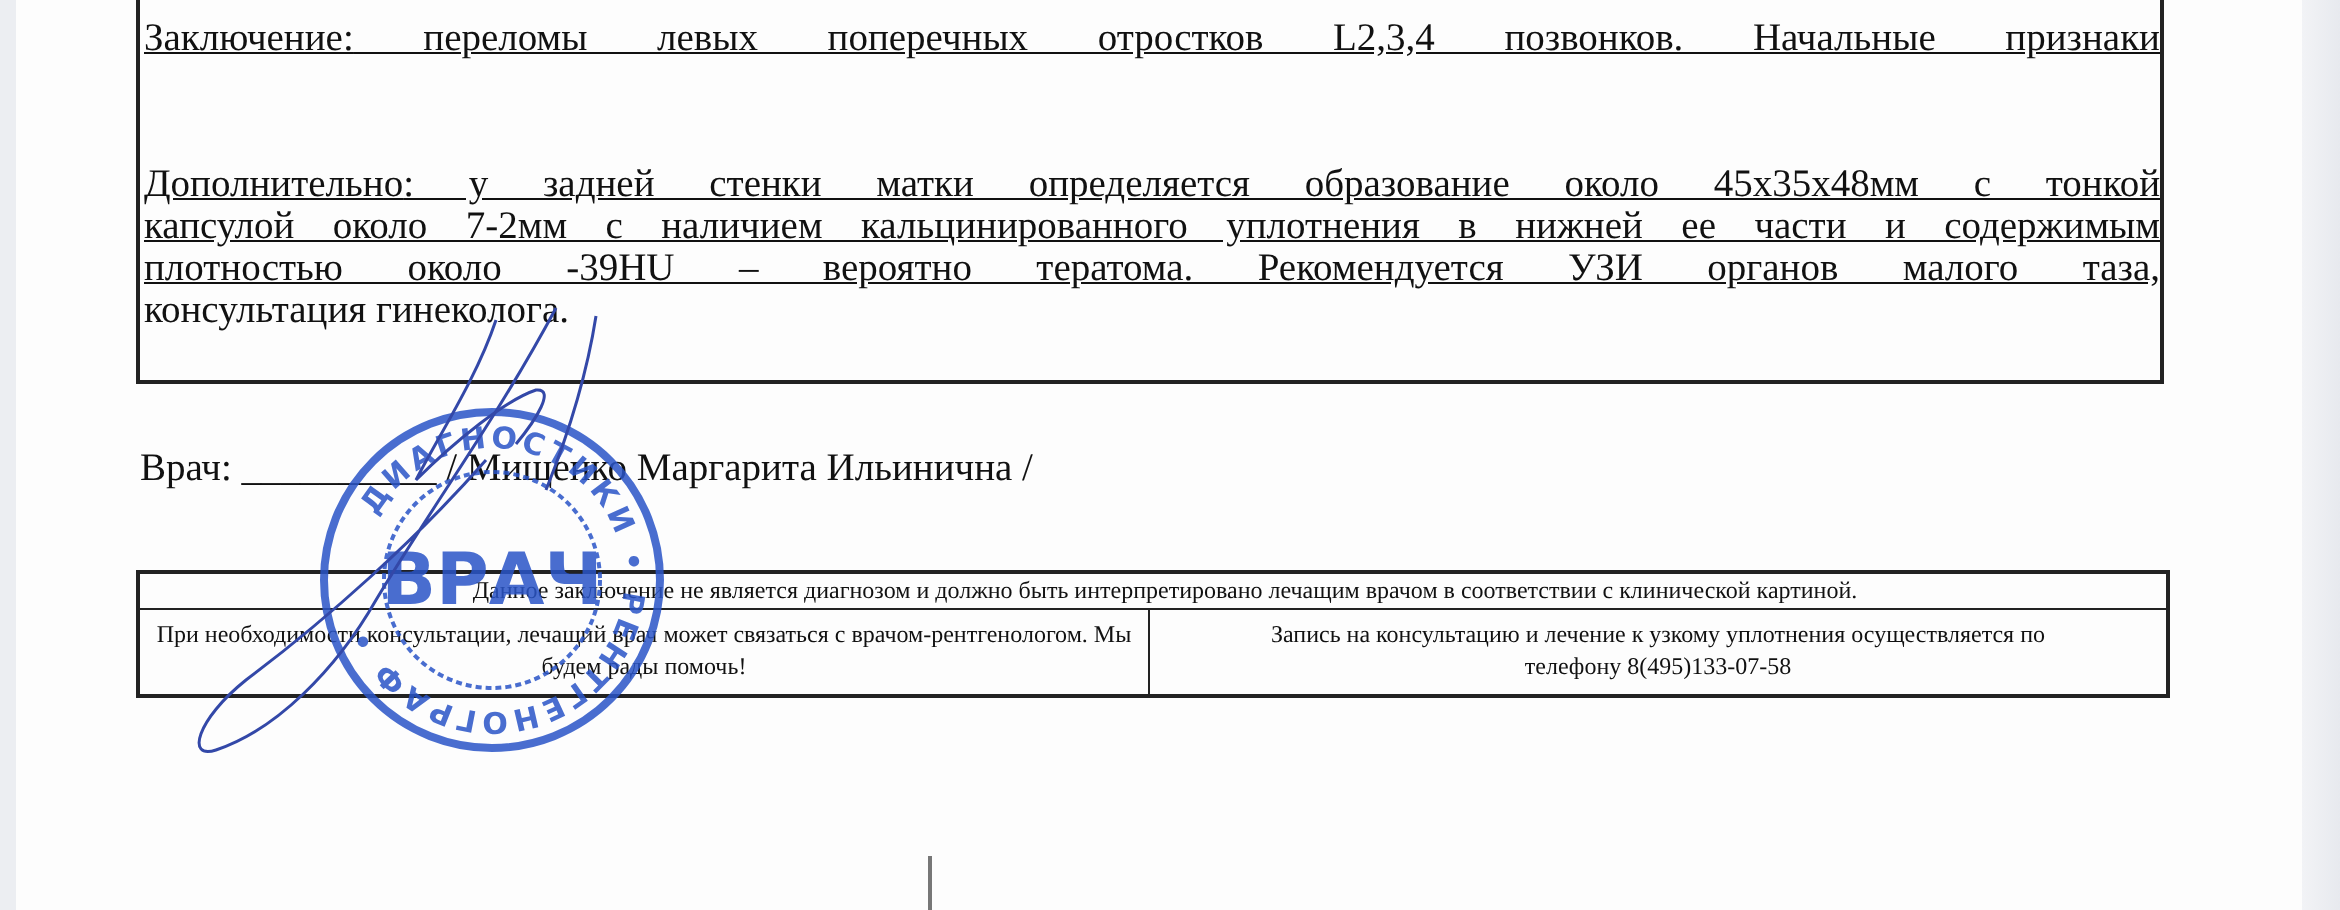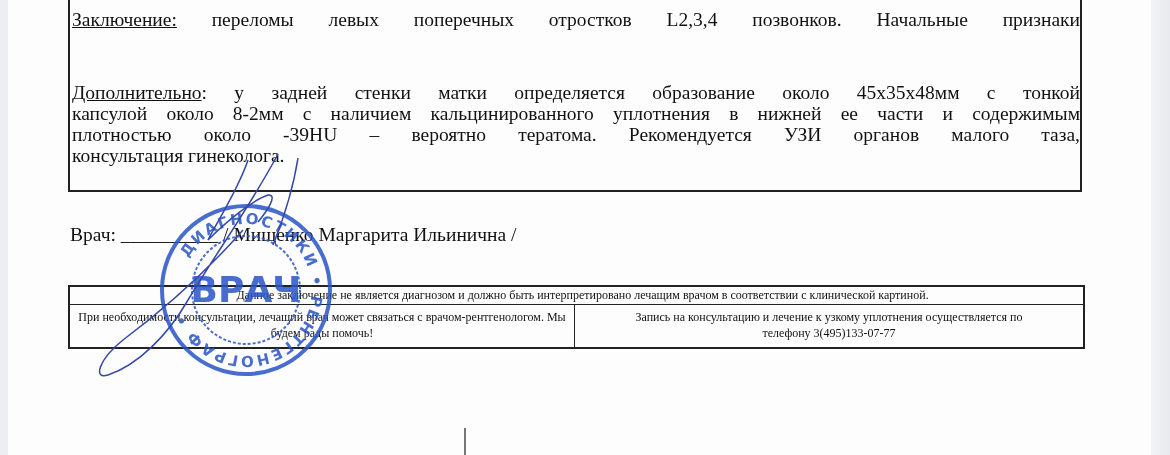--- a/index.html
+++ b/index.html
@@ -18,21 +18,21 @@
       position: absolute; left: 60px; top: -2px; width: 1014px; height: 194px;
       border: 2px solid #222; border-top: none;
       box-sizing: border-box;
     }
     .para {
       position: absolute; left: 2px; width: 1008px;
       font-size: 19.5px; line-height: 21px;
       text-align: justify; text-align-last: left;
     }
     .line { display: block; height: 21px; white-space: nowrap; overflow: visible; }
-    .line.just { text-align: justify; text-align-last: justify; white-space: normal; }
+    .line.just { text-align: justify; text-align-last: justify; white-space: normal; text-decoration: underline; }
     .u { text-decoration: underline; }
     .doctor-line {
       position: absolute; left: 62px; top: 224px;
       font-size: 19.5px; white-space: nowrap;
     }
     .disclaimer {
       position: absolute; left: 60px; top: 285px; width: 1017px;
       border: 2px solid #222; box-sizing: border-box;
       font-size: 12px;
     }
@@ -71,39 +71,39 @@
 <div class="page">
 
   <div class="conclusion-box">
     <div class="para" style="top:11px;">
       <span class="line just"><span class="u">Заключение:</span><span> переломы левых поперечных отростков L2,3,4 позвонков. Начальные признаки</span></span>
     </div>
 
 
     <div class="para" style="top:84px;">
       <span class="line just"><span class="u">Дополнительно</span><span>: у задней стенки матки определяется образование около 45х35х48мм с тонкой</span></span>
-      <span class="line just">капсулой около 8-2мм с наличием кальцинированного уплотнения в нижней ее части и содержимым</span>
+      <span class="line just">капсулой около 7-2мм с наличием кальцинированного уплотнения в нижней ее части и содержимым</span>
       <span class="line just">плотностью около -39HU – вероятно тератома. Рекомендуется УЗИ органов малого таза,</span>
       <span class="line">консультация гинеколога.</span>
     </div>
   </div>
 
   <div class="doctor-line">
     <span>Врач:</span>
     <span>__________</span>
     <span>/ Мищенко Маргарита Ильинична /</span>
   </div>
 
   <div class="disclaimer">
     <div class="disc-row1">Данное заключение не является диагнозом и должно быть интерпретировано лечащим врачом в соответствии с клинической картиной.</div>
     <div class="disc-row2">
       <div class="disc-cell left">При необходимости консультации, лечащий врач может связаться с врачом-рентгенологом. Мы будем рады помочь!</div>
       <div class="disc-cell right">
         <div>Запись на консультацию и лечение к узкому уплотнения осуществляется по</div>
-        <div>телефону 3(495)133-07-77</div>
+        <div>телефону 8(495)133-07-58</div>
       </div>
     </div>
   </div>
 
   <svg class="stamp" viewBox="0 0 180 180">
     <defs>
       <path id="ringPath" d="M90,90 m-66,0 a66,66 0 1,1 132,0 a66,66 0 1,1 -132,0"></path>
     </defs>
     <circle cx="90" cy="90" r="84" fill="none" stroke="#2a55c8" stroke-width="4"></circle>
     <circle cx="90" cy="90" r="54" fill="none" stroke="#2a55c8" stroke-width="2" stroke-dasharray="3 2"></circle>

